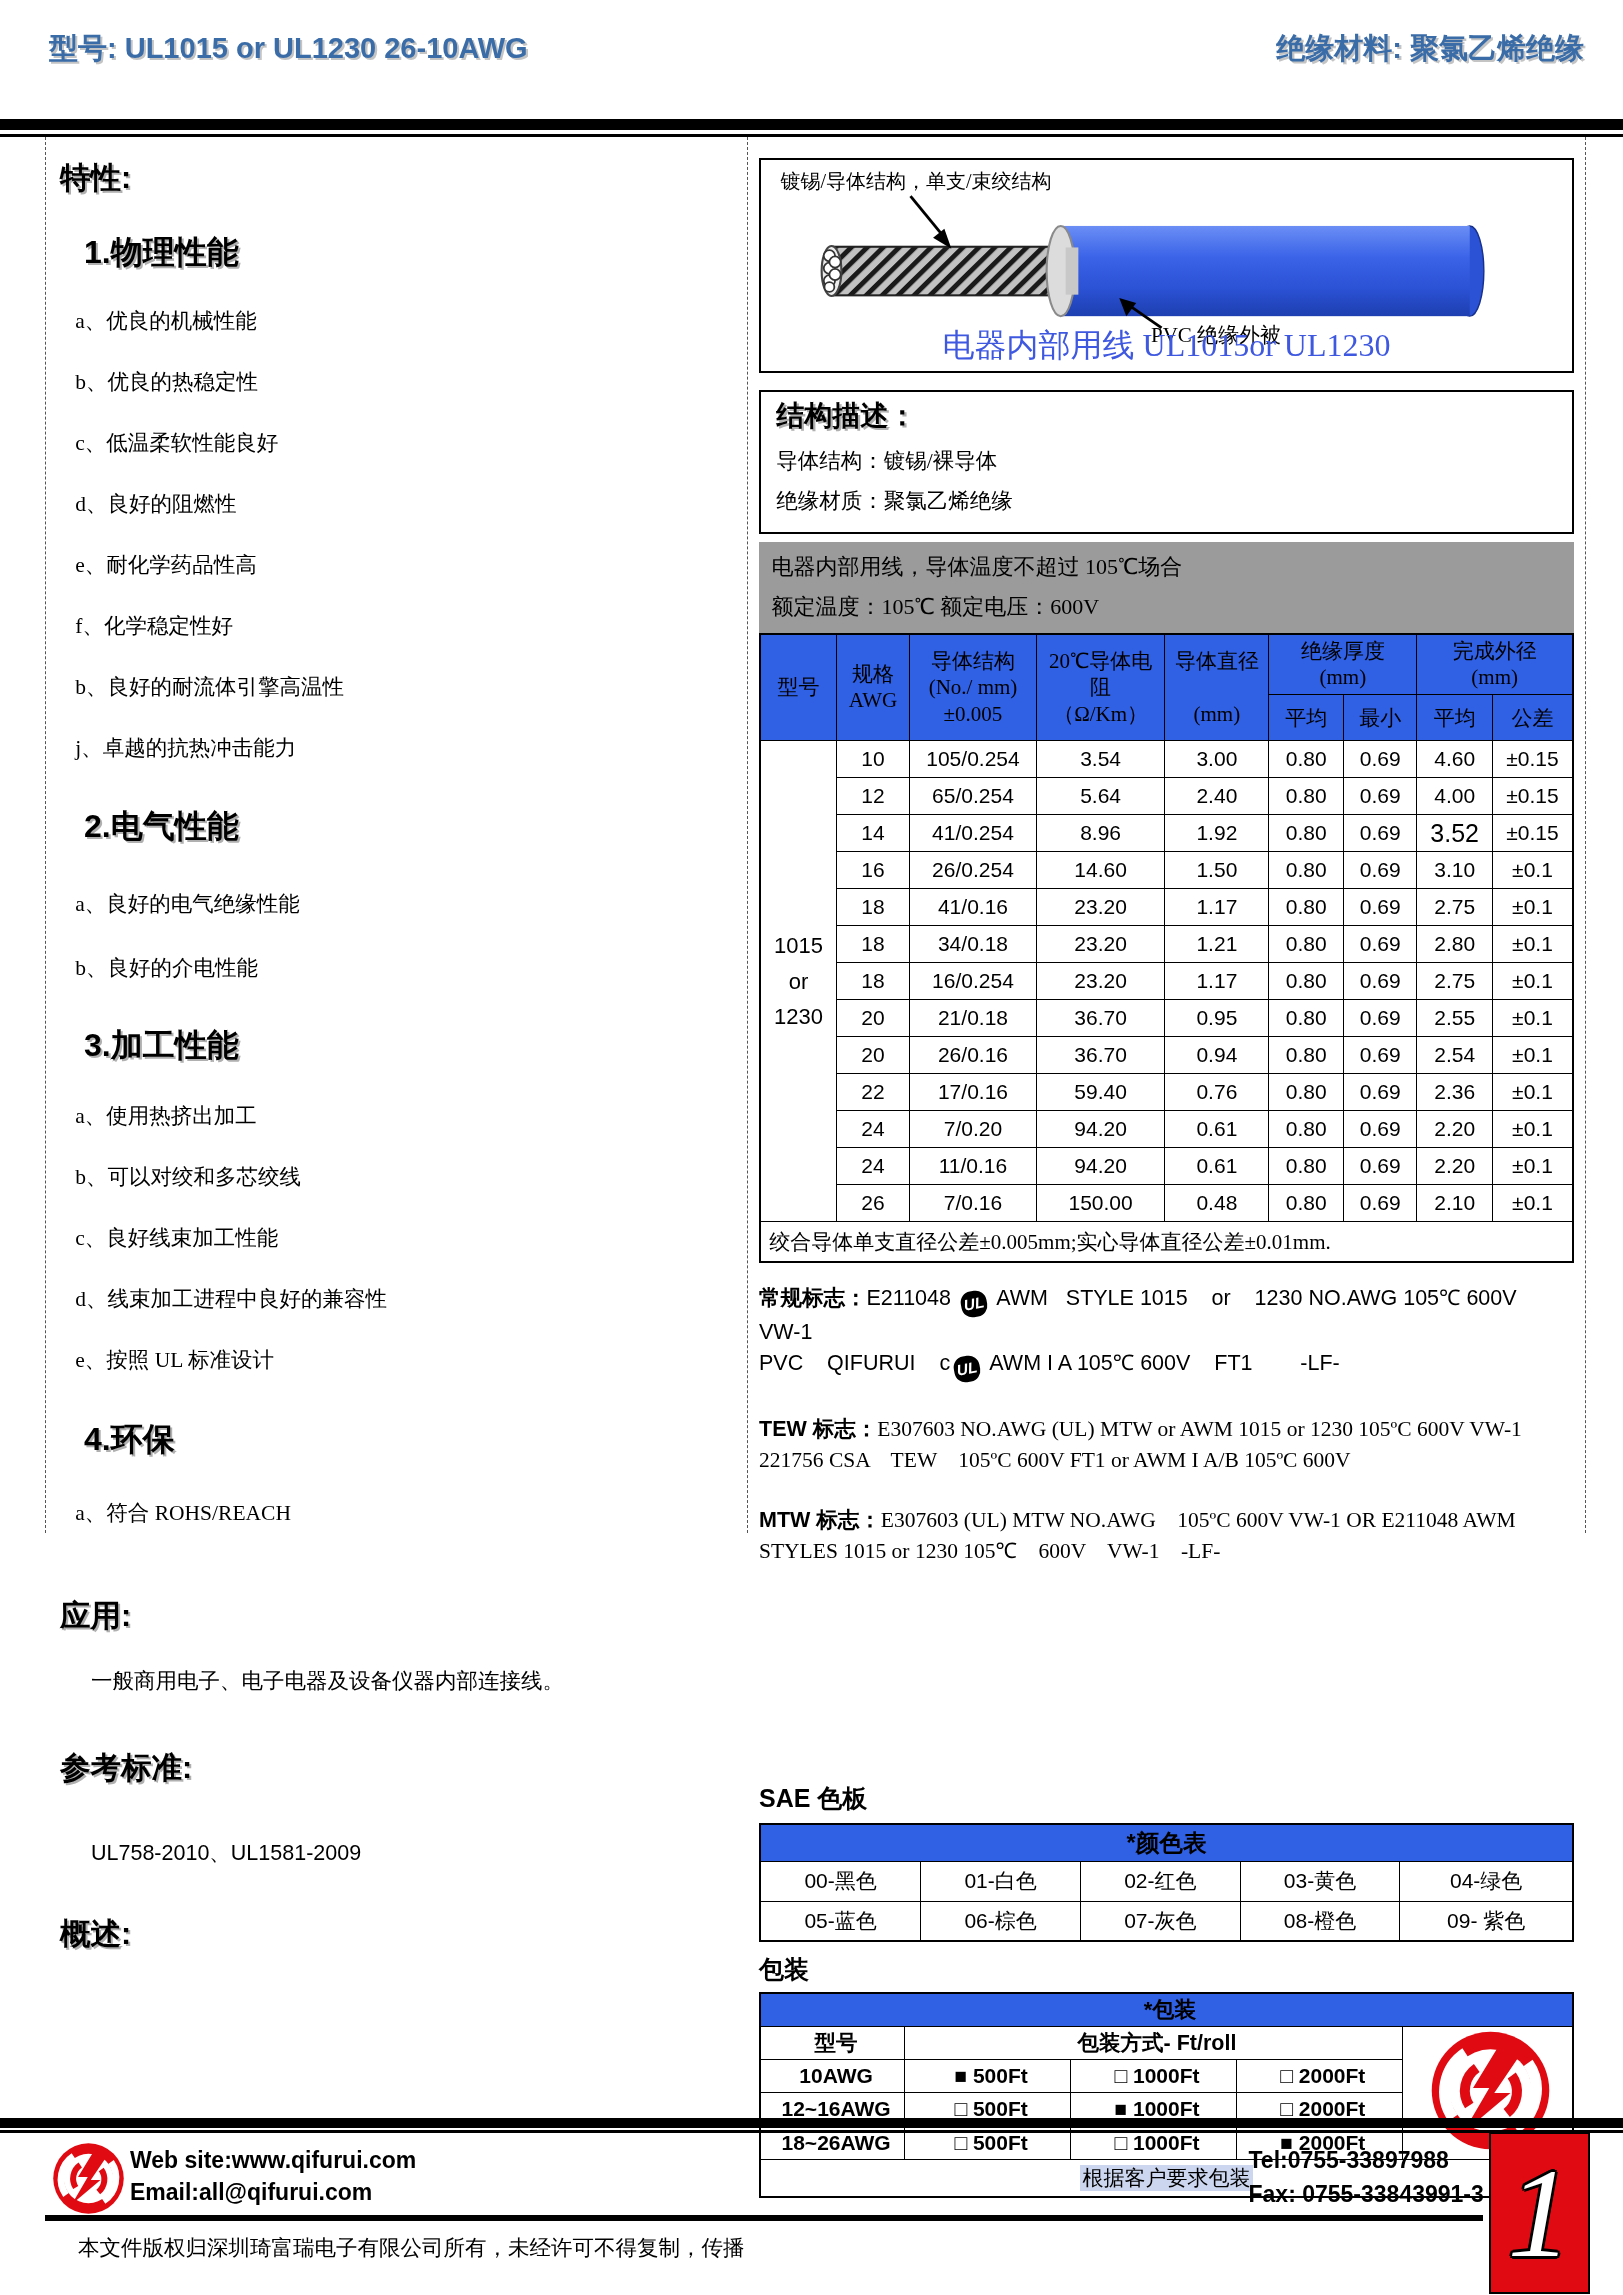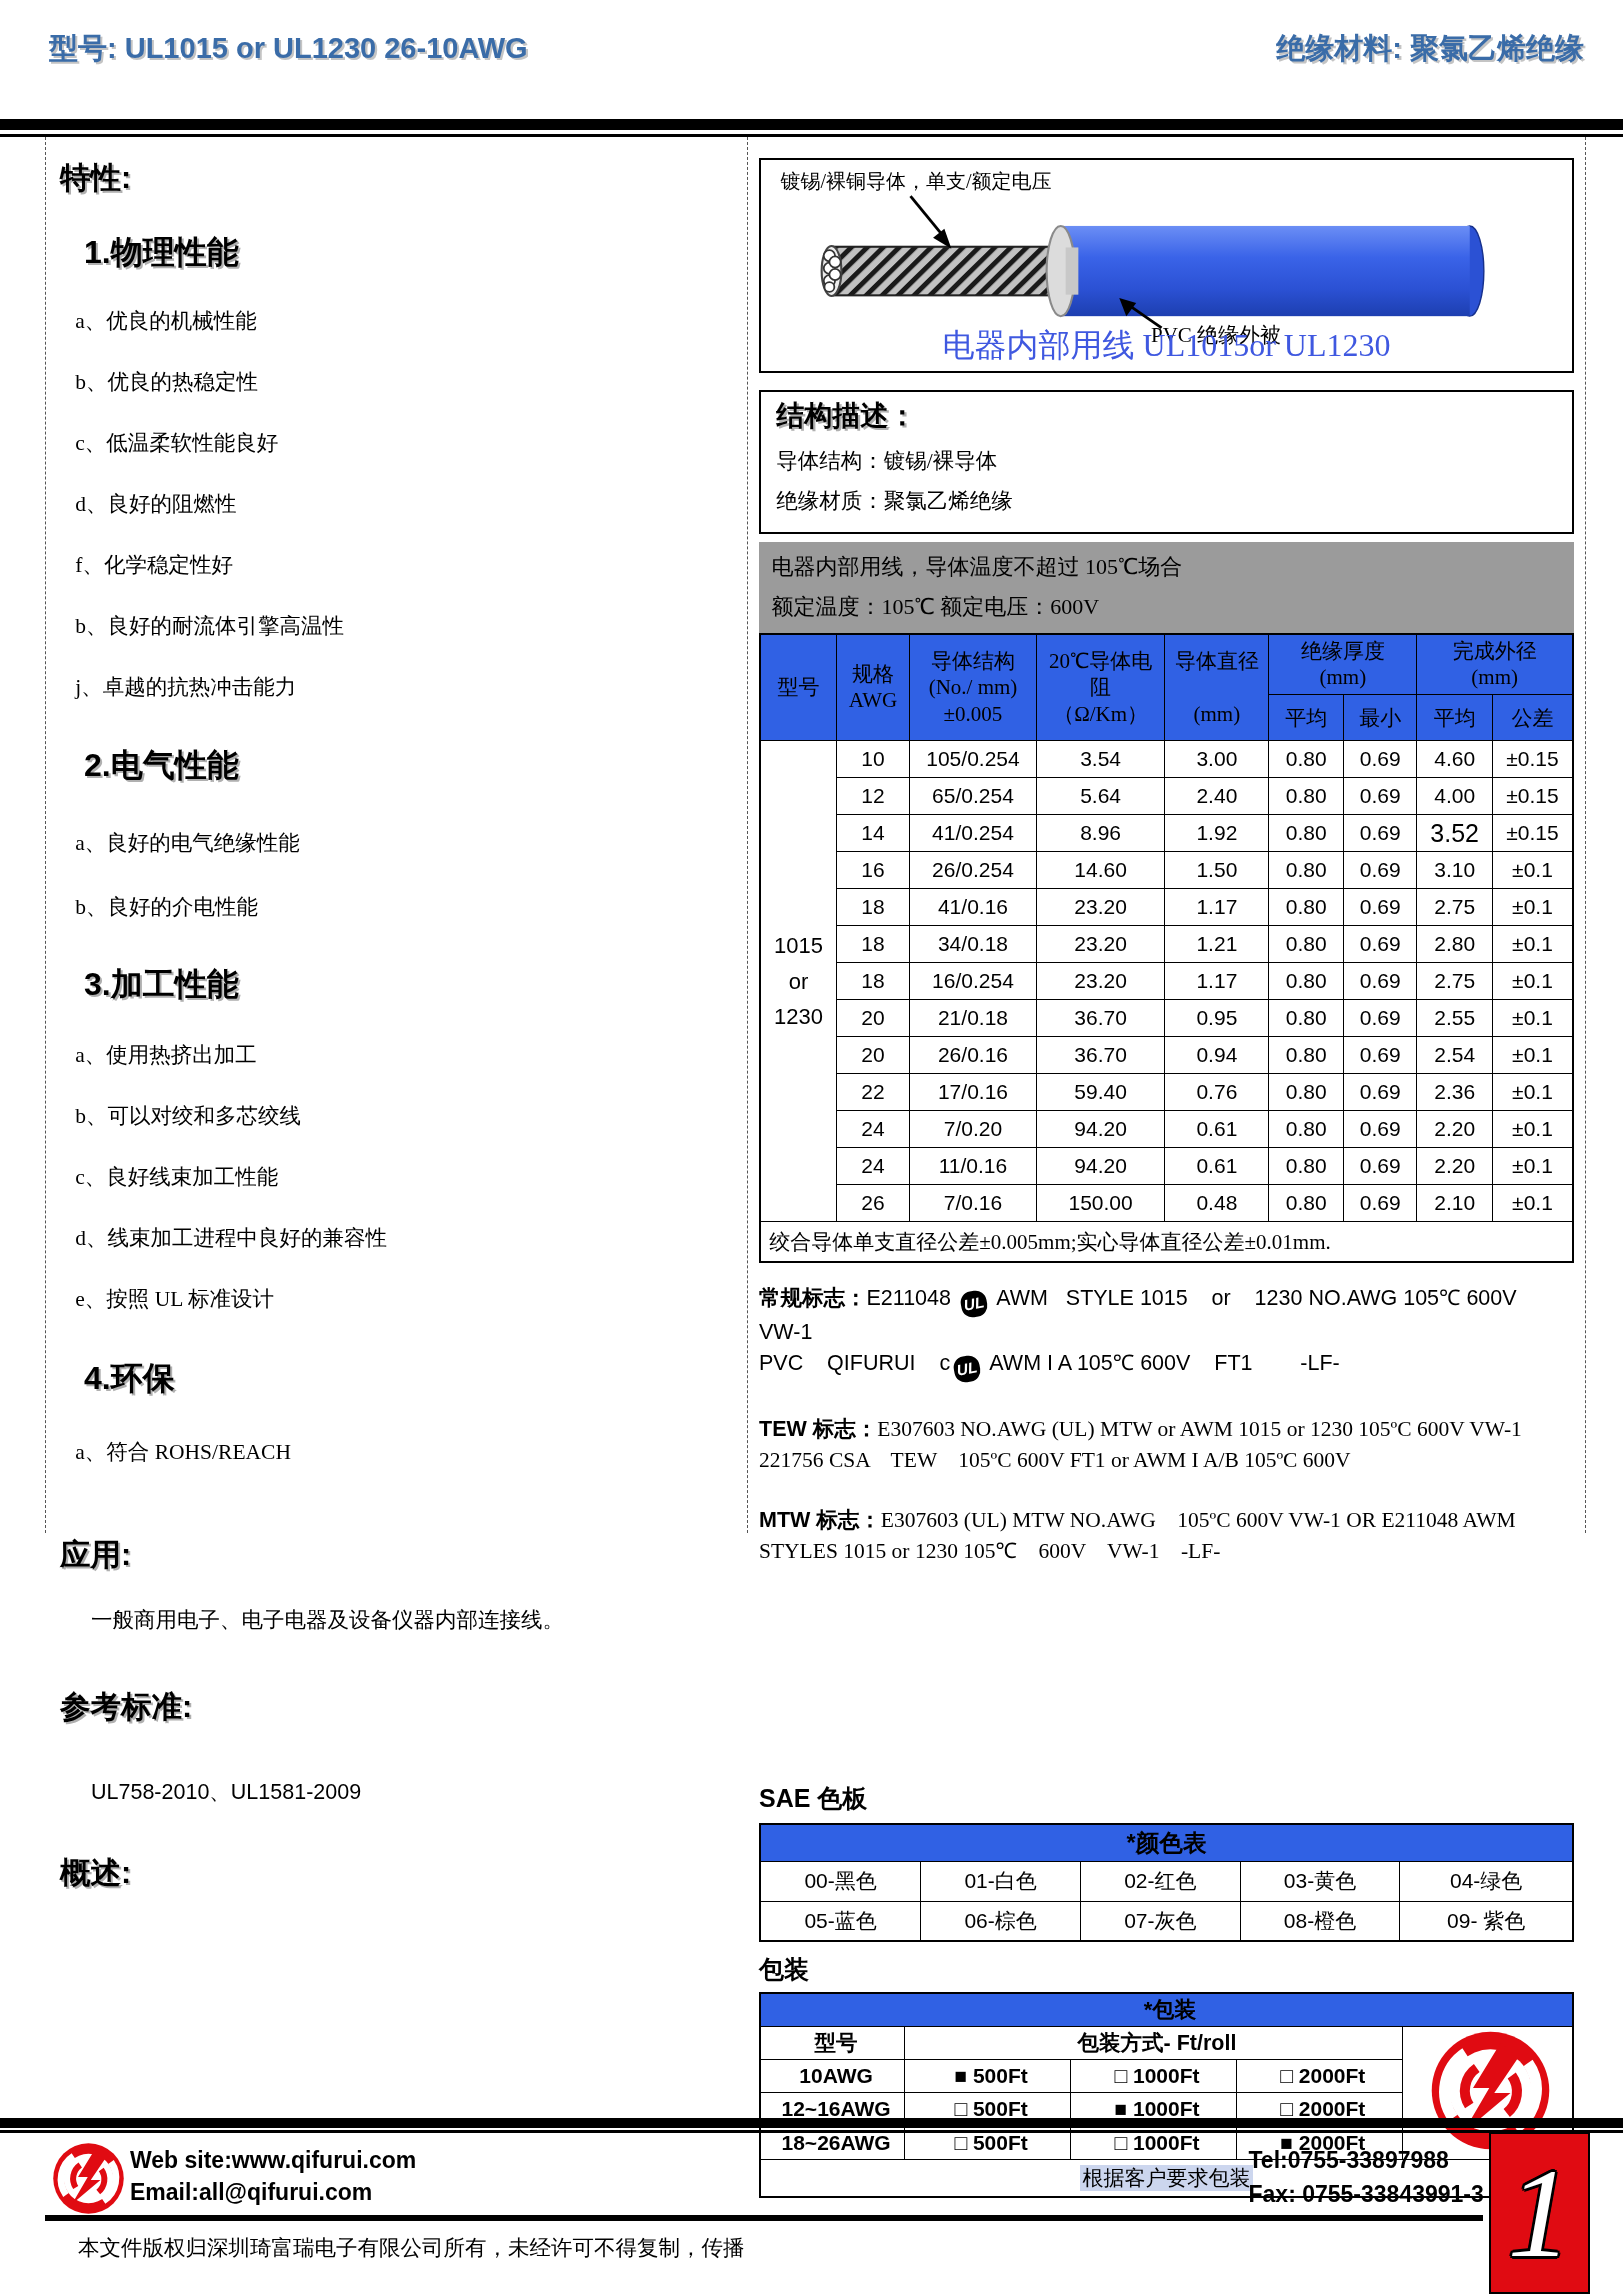--- a/index.html
+++ b/index.html
@@ -128,20 +128,21 @@
 
   <div class="content">
 
     <div class="col-left">
       <div class="big-label">特性:</div>
       <div class="sec-head" style="margin-top:32px">1.物理性能</div>
       <div class="item" style="margin-top:30.5px">a、优良的机械性能</div>
       <div class="item" style="margin-top:32px">b、优良的热稳定性</div>
       <div class="item" style="margin-top:32px">c、低温柔软性能良好</div>
       <div class="item" style="margin-top:32px">d、良好的阻燃性</div>
+      <div class="item" style="margin-top:32px">e、耐化学药品性高</div>
       <div class="item" style="margin-top:32px">f、化学稳定性好</div>
       <div class="item" style="margin-top:32px">b、良好的耐流体引擎高温性</div>
       <div class="item" style="margin-top:32px">j、卓越的抗热冲击能力</div>
       <div class="sec-head" style="margin-top:43px">2.电气性能</div>
       <div class="item" style="margin-top:40px">a、良好的电气绝缘性能</div>
       <div class="item" style="margin-top:35px">b、良好的介电性能</div>
       <div class="sec-head" style="margin-top:42px">3.加工性能</div>
       <div class="item" style="margin-top:33px">a、使用热挤出加工</div>
       <div class="item" style="margin-top:32px">b、可以对绞和多芯绞线</div>
       <div class="item" style="margin-top:32px">c、良好线束加工性能</div>
@@ -170,21 +171,21 @@
           <circle cx="97" cy="156" r="8" fill="#fff" stroke="#333" stroke-width="2.5"></circle>
           <circle cx="97" cy="174" r="8" fill="#fff" stroke="#333" stroke-width="2.5"></circle>
           <circle cx="105" cy="147" r="8" fill="#fff" stroke="#333" stroke-width="2.5"></circle>
           <circle cx="105" cy="165" r="8" fill="#fff" stroke="#333" stroke-width="2.5"></circle>
           <circle cx="97" cy="183" r="7" fill="#fff" stroke="#333" stroke-width="2.5"></circle>
           <line x1="212" y1="52" x2="262" y2="114" stroke="#000" stroke-width="4"></line>
           <polygon points="270,128 244,112 260,99" fill="#000"></polygon>
           <line x1="568" y1="242" x2="520" y2="208" stroke="#000" stroke-width="4"></line>
           <polygon points="508,199 532,206 518,225" fill="#000"></polygon>
         </svg>
-        <div class="cond-label">镀锡/裸铜导体，单支/额定电压</div>
+        <div class="cond-label">镀锡/导体结构，单支/束绞结构</div>
         <div class="pvc-label">PVC  绝缘外被</div>
         <div class="diagram-caption">电器内部用线  UL1015or UL1230</div>
       </div>
 
       <div class="structure-box">
         <div class="structure-title">结构描述：</div>
         <div class="structure-line">导体结构：镀锡/裸导体</div>
         <div class="structure-line">绝缘材质：聚氯乙烯绝缘</div>
       </div>
 

